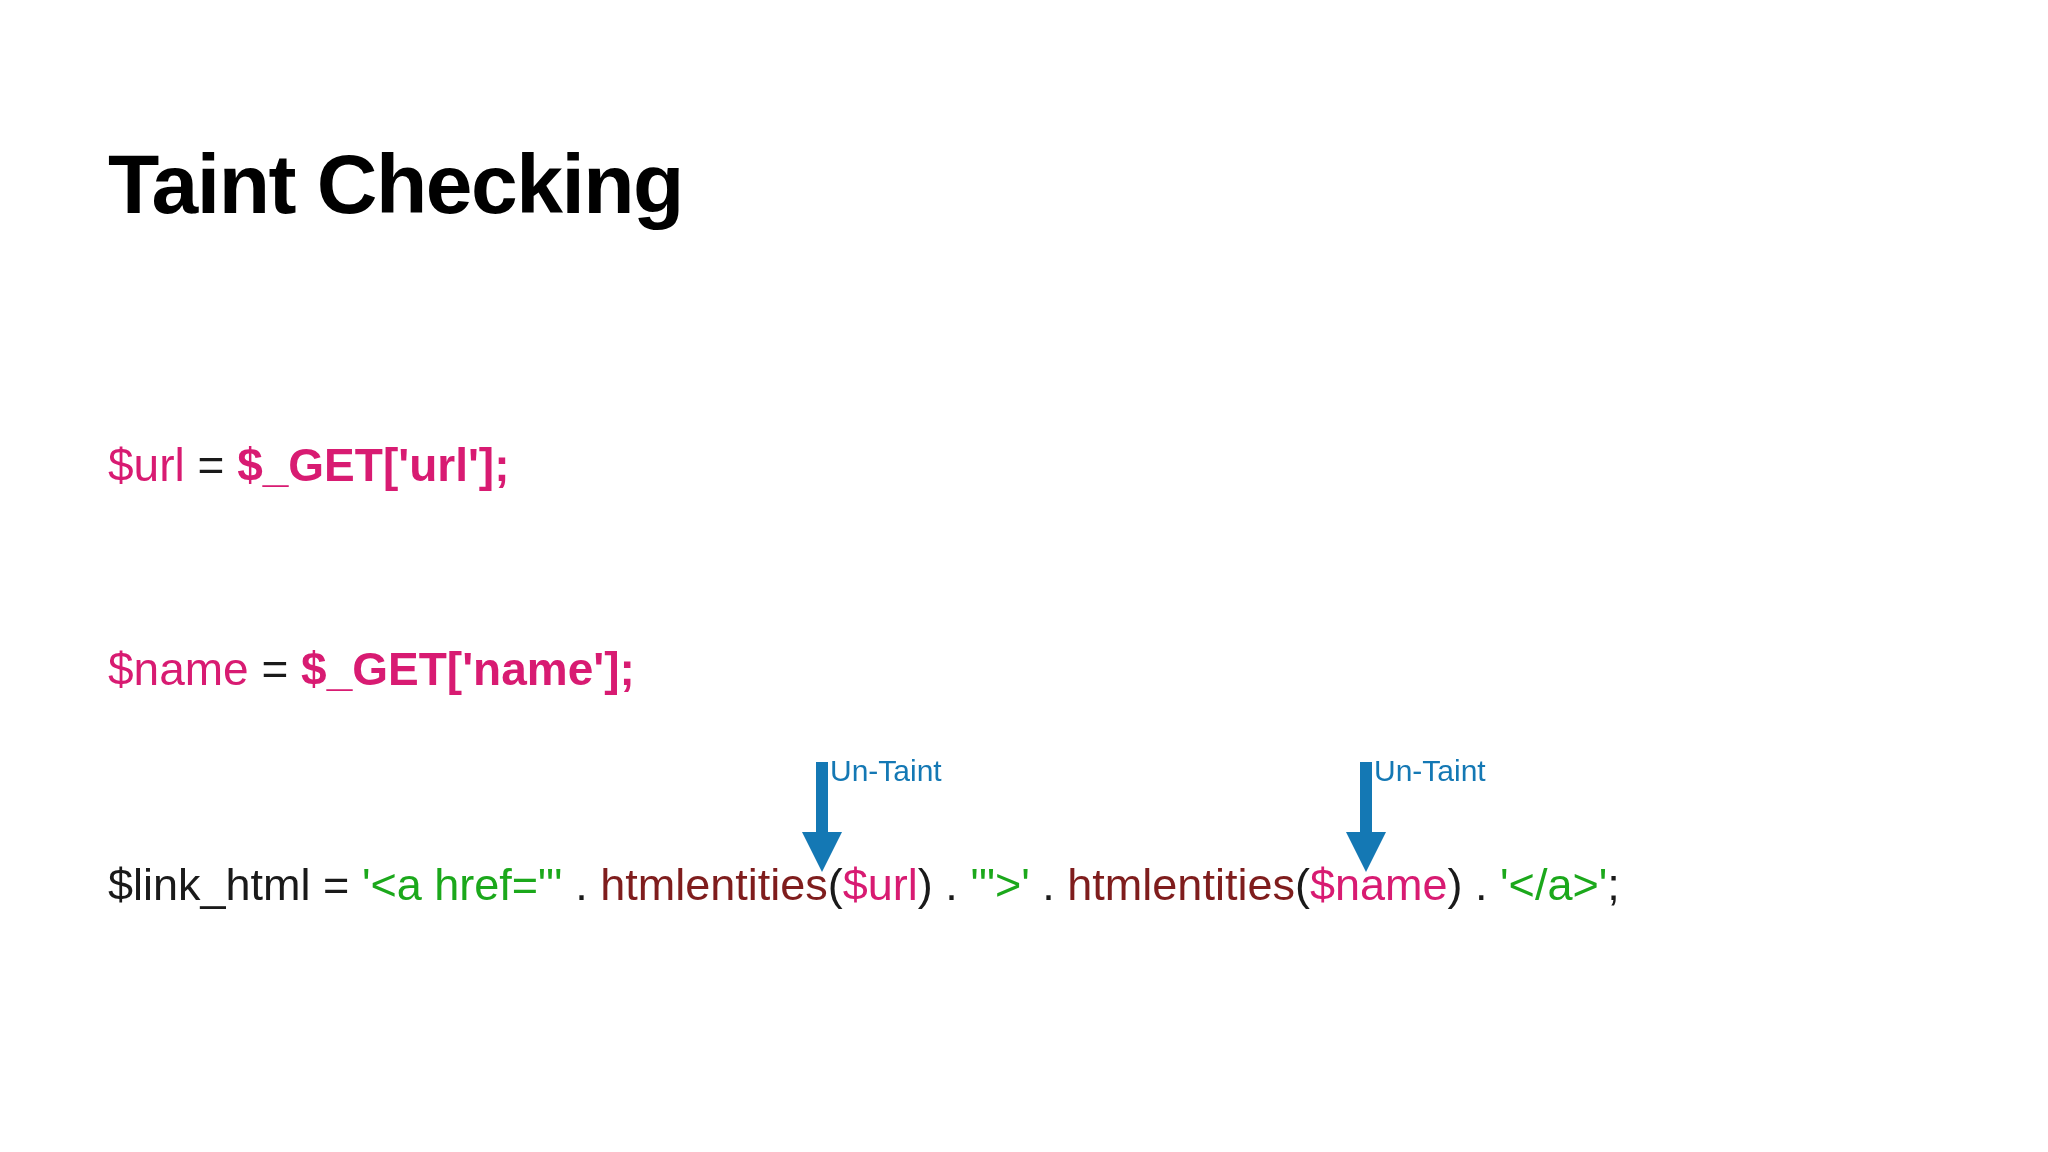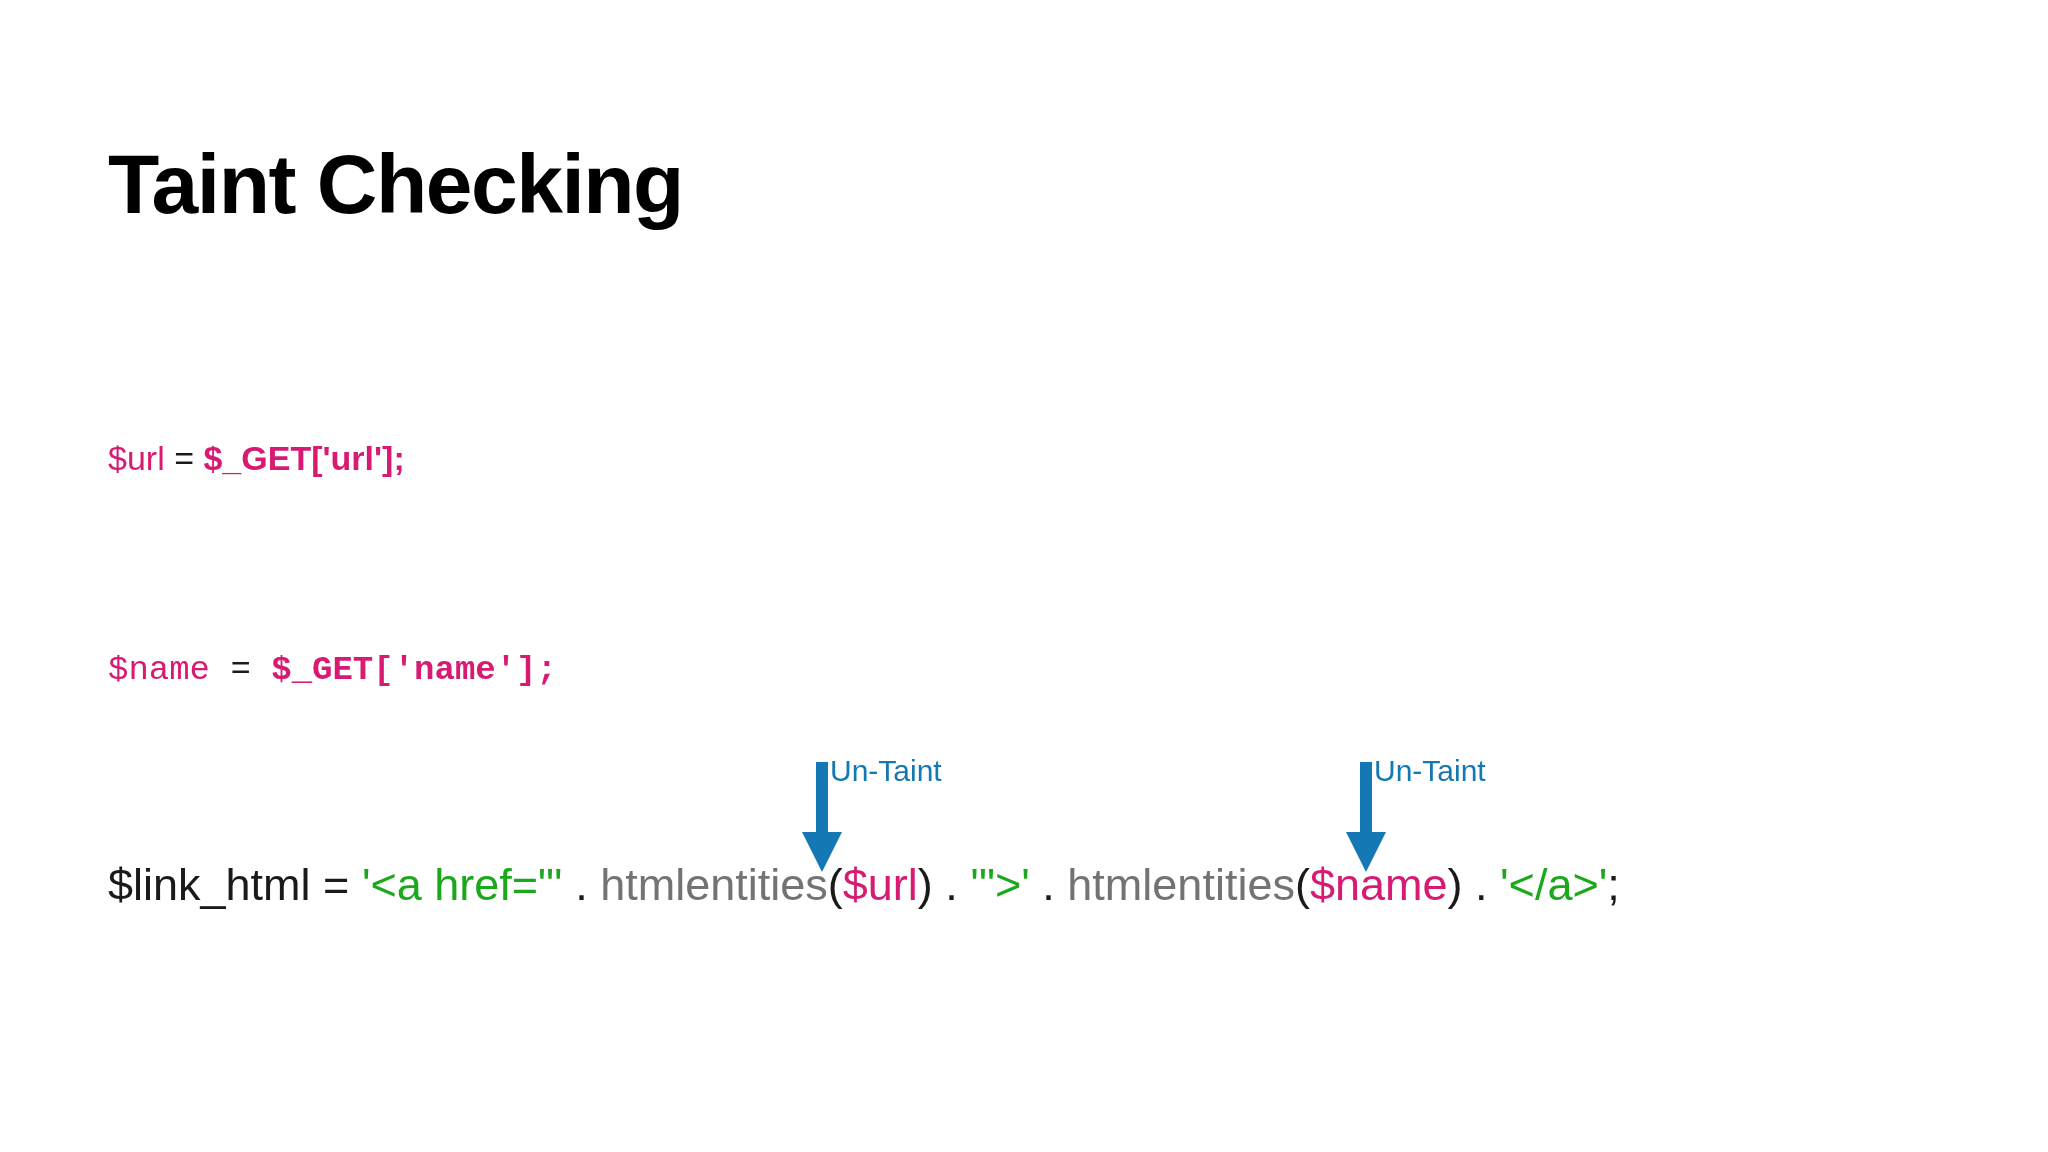--- a/index.html
+++ b/index.html
@@ -43,33 +43,33 @@
     left: 108px;
     top: 440px;
     width: 1860px;
   }
 
   .code-line {
     position: absolute;
     left: 0;
     white-space: nowrap;
     font-family: "Liberation Sans", sans-serif;
-    font-size: 34px;
+    font-size: 46px;
     line-height: 1.1;
     color: #1a1a1a;
   }
   .code-line.l1 { top: 0px; }
-  .code-line.l2 { top: 212px; font-family: Liberation Mono, monospace; }
+  .code-line.l2 { top: 204px; }
   .code-line.l3 { top: 420px; font-size: 45px; }
 
   
   .tok-pink   { color: #d81b72; }
   .tok-pink-b { color: #d81b72; font-weight: bold; }
   .tok-green  { color: #1ba81b; }
-  .tok-blue   { color: #737373; }
+  .tok-blue   { color: #7f1d1d; }
   .tok-black  { color: #1a1a1a; }
 
   
   .annotation {
     position: absolute;
   }
   .annotation .arrow-svg {
     position: absolute;
     left: 0;
     top: 0;

